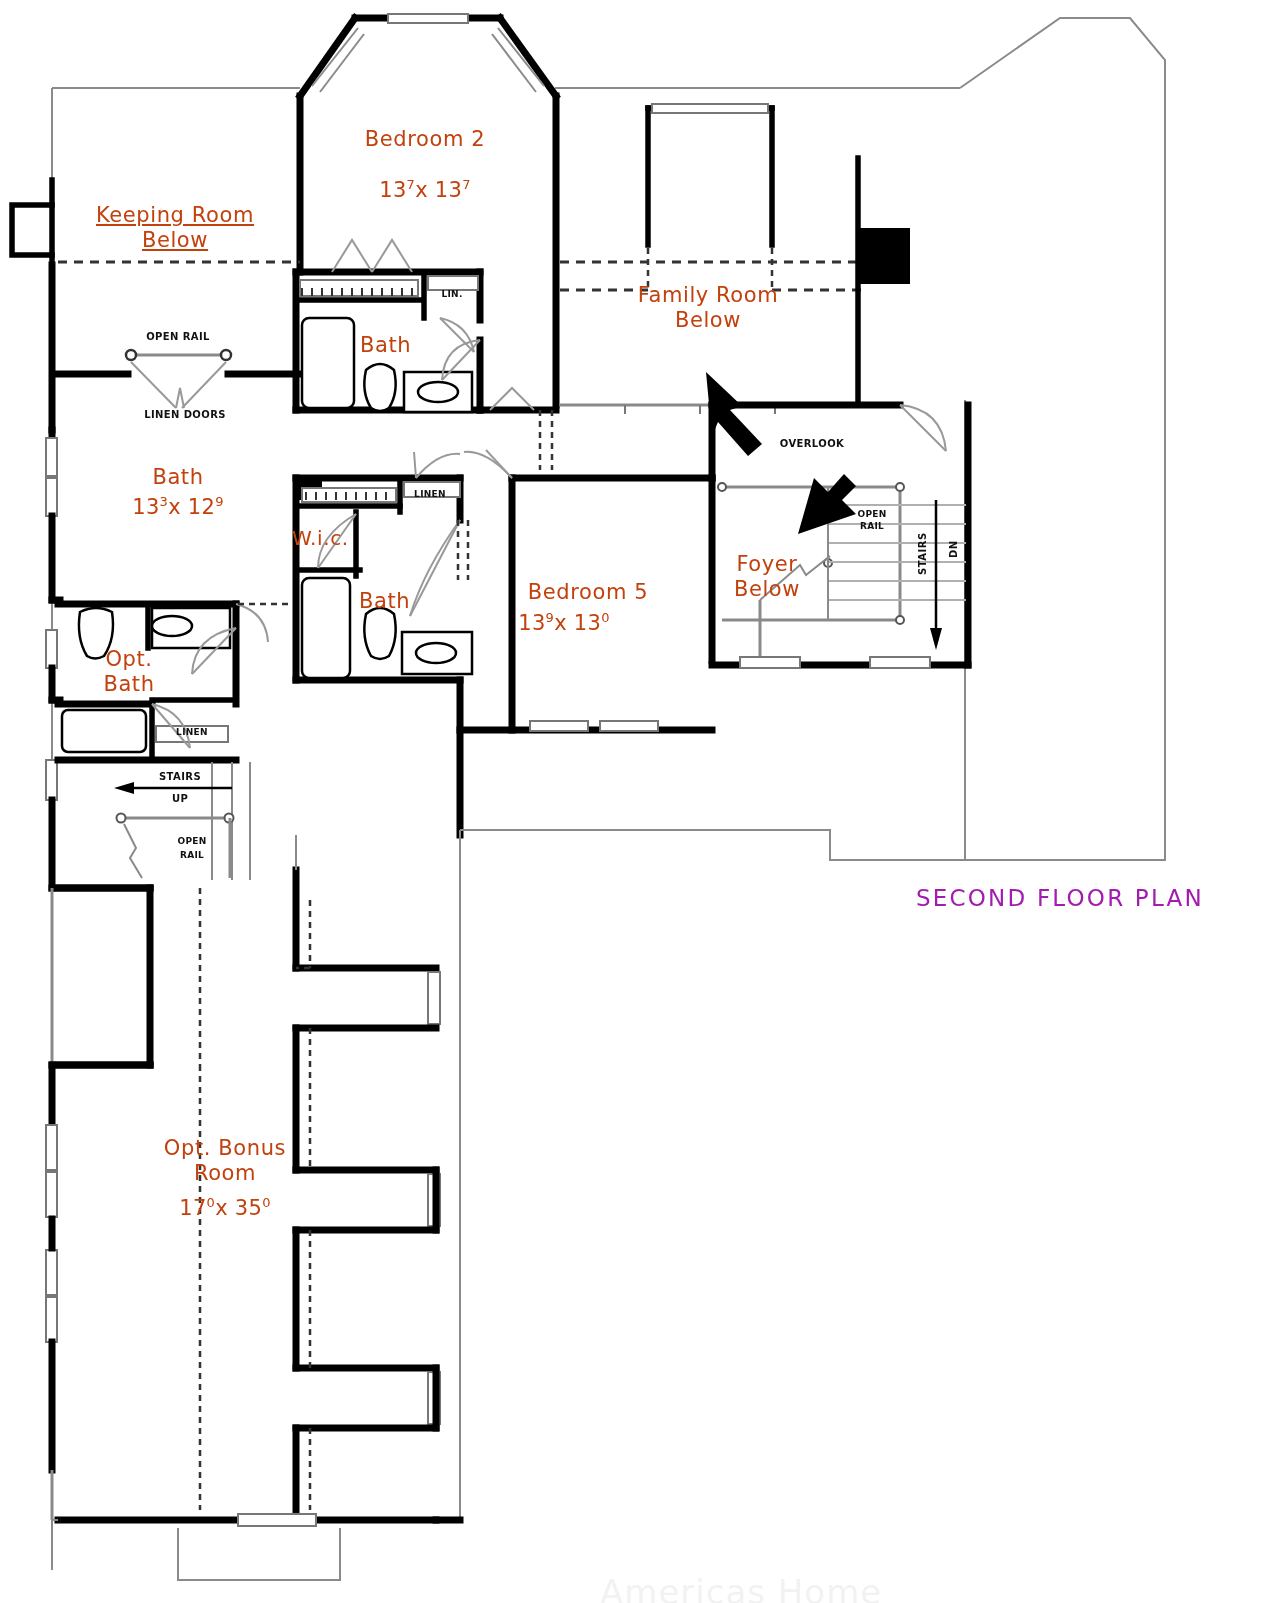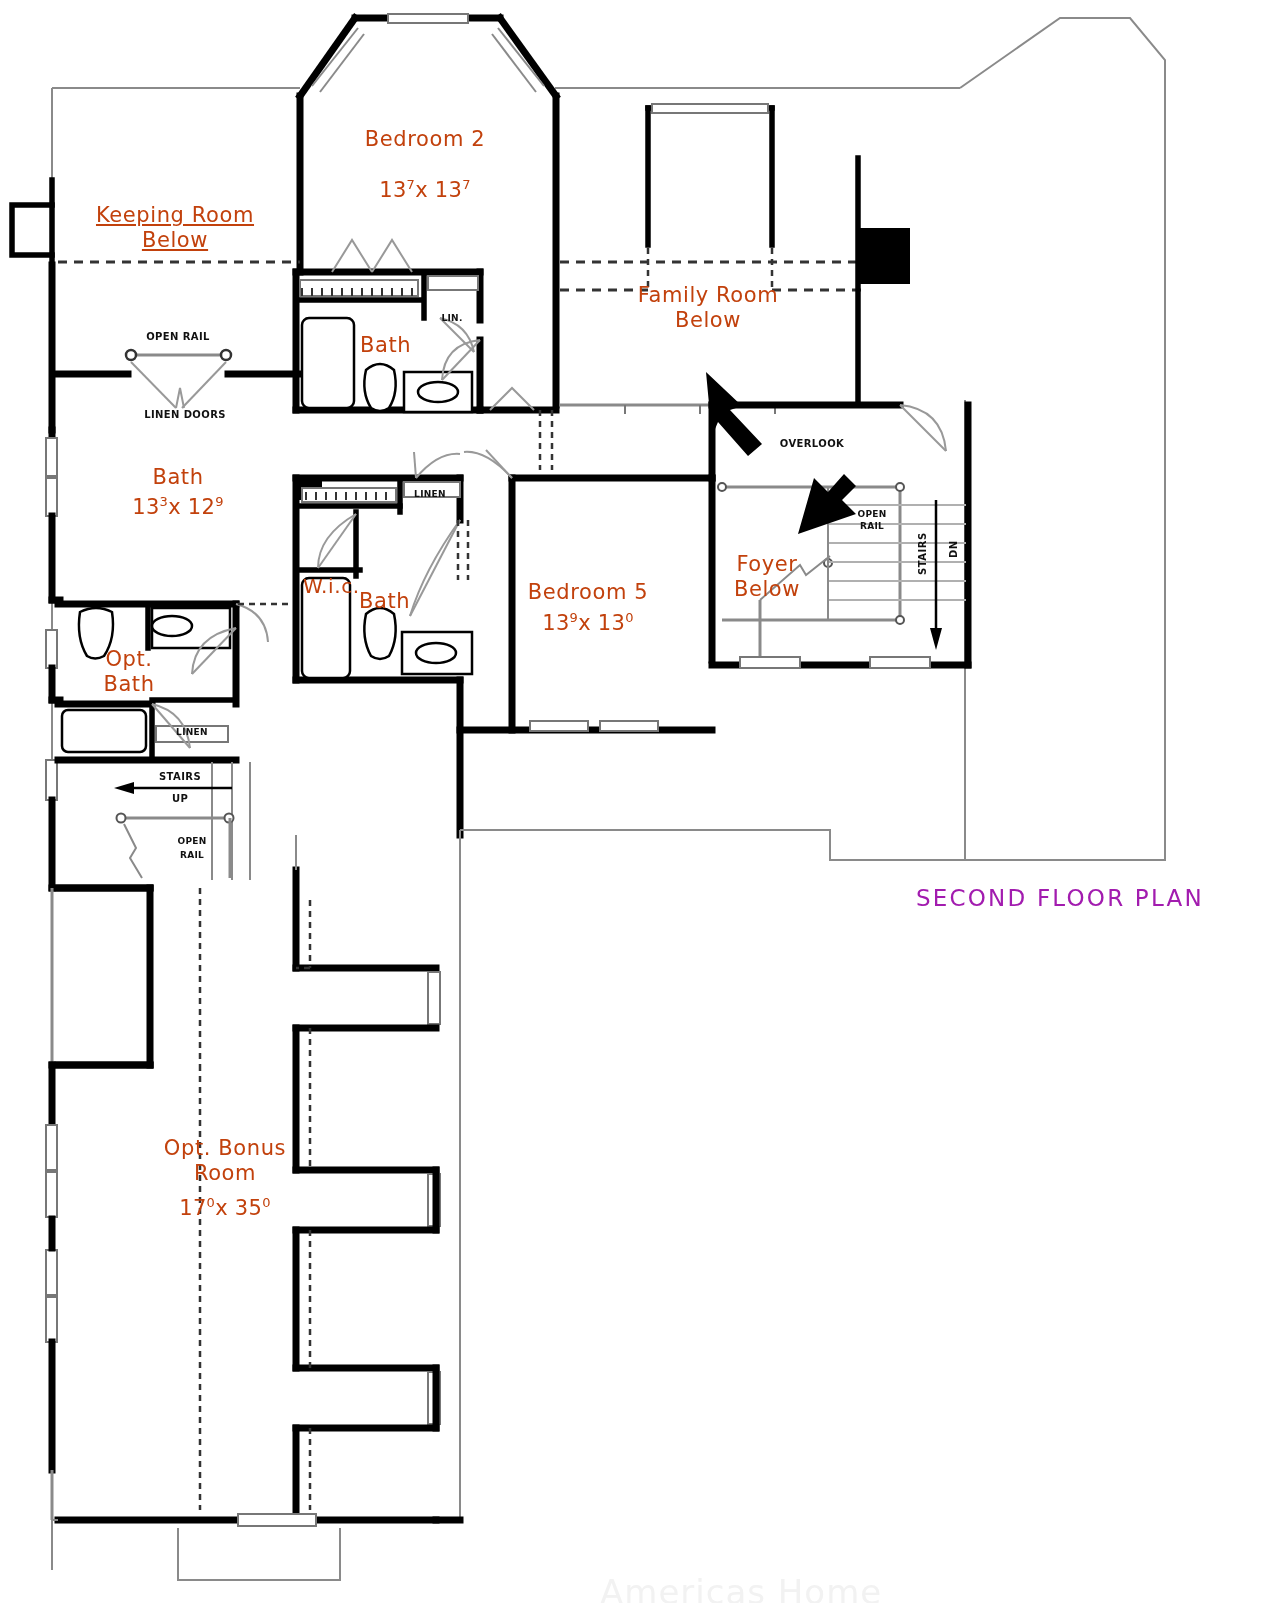--- a/index.html
+++ b/index.html
@@ -458,46 +458,46 @@
     <div>Below</div>
   </div>
 
   <div class="lbl room-name centered" style="left:425px; top:127px;">Bedroom 2</div>
   <div class="lbl room-dim centered" style="left:425px; top:158px;margin-top:20px;">
     <span>13</span><sup>7</sup><span>x </span><span>13</span><sup>7</sup>
   </div>
 
   <div class="lbl room-name" style="left:360px; top:333px;">Bath</div>
 
-  <div class="lbl tiny-caps centered" style="left:452px; top:289px;margin-top:24px;">LIN.</div>
+  <div class="lbl tiny-caps centered" style="left:452px; top:289px;">LIN.</div>
 
   <div class="lbl room-name centered" style="left:708px; top:283px;">
     <div>Family Room</div>
     <div>Below</div>
   </div>
 
   <div class="lbl small-caps centered" style="left:178px; top:331px;">OPEN RAIL</div>
 
   <div class="lbl small-caps centered" style="left:185px; top:409px;">LINEN DOORS</div>
 
   <div class="lbl room-name centered" style="left:178px; top:465px;">Bath</div>
   <div class="lbl room-dim centered" style="left:178px; top:495px;">
     <span>13</span><sup>3</sup><span>x </span><span>12</span><sup>9</sup>
   </div>
 
   <div class="lbl small-caps centered" style="left:812px; top:438px;">OVERLOOK</div>
 
   <div class="lbl tiny-caps centered" style="left:430px; top:489px;">LINEN</div>
 
-  <div class="lbl room-name" style="left:303px; top:527px; font-size:20px;margin-top:48px;">W.i.c.</div>
+  <div class="lbl room-name" style="left:292px; top:527px; font-size:20px;">W.i.c.</div>
 
   <div class="lbl room-name" style="left:359px; top:589px;">Bath</div>
 
   <div class="lbl room-name centered" style="left:588px; top:580px;">Bedroom 5</div>
-  <div class="lbl room-dim centered" style="left:588px; top:611px;">
+  <div class="lbl room-dim centered" style="left:564px; top:611px;">
     <span>13</span><sup>9</sup><span>x </span><span>13</span><sup>0</sup>
   </div>
 
   <div class="lbl room-name centered" style="left:767px; top:552px;">
     <div>Foyer</div>
     <div>Below</div>
   </div>
 
   <div class="lbl tiny-caps centered" style="left:872px; top:509px;">OPEN</div>
   <div class="lbl tiny-caps centered" style="left:872px; top:521px;">RAIL</div>

